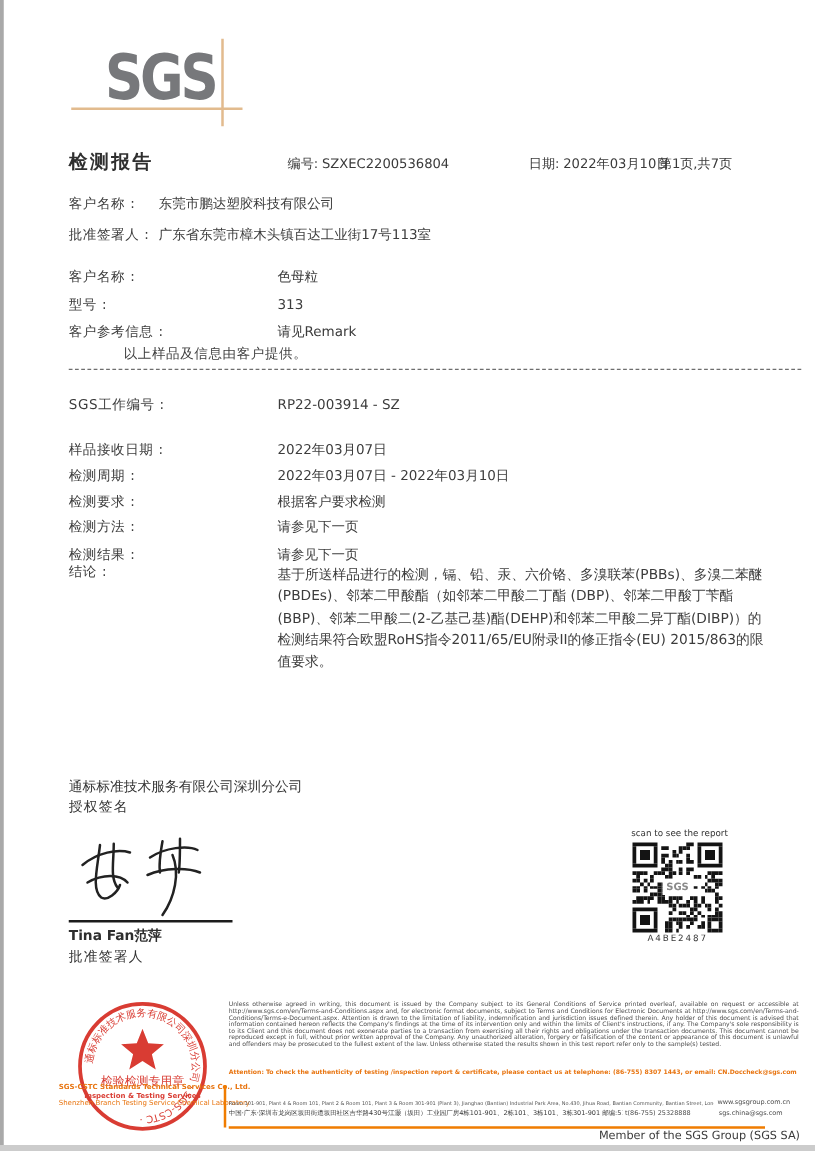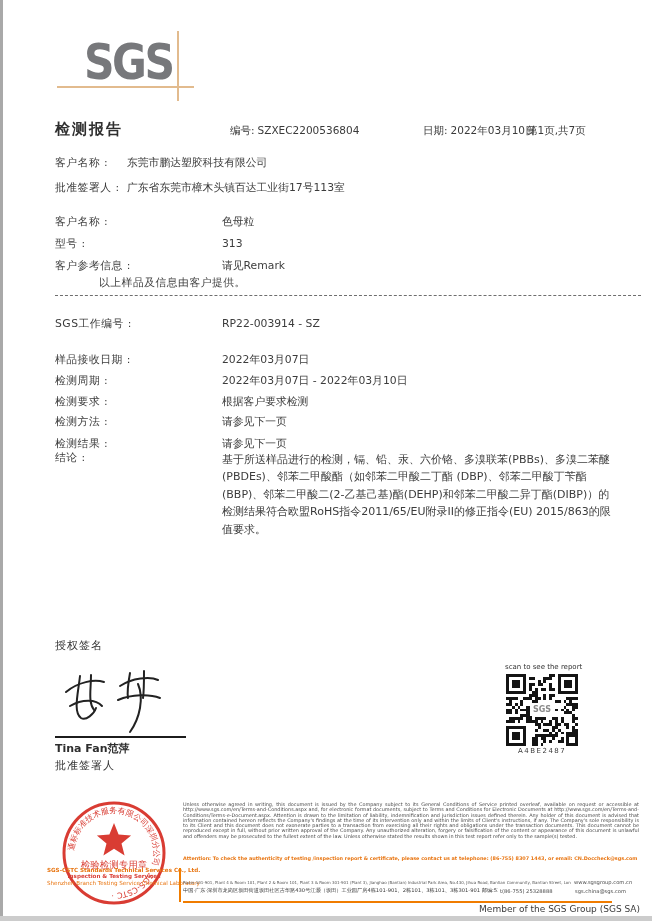--- a/index.html
+++ b/index.html
@@ -128,20 +128,21 @@
   </div>
   <div class="frow" style="top:437px">
     <span class="flabel">检测结果 :</span>
     <span class="fval" style="left:167px">请参见下一页</span>
   </div>
   <div class="frow" style="top:451px">
     <span class="flabel">结论 :</span>
     <span class="fval para" style="left:167px">基于所送样品进行的检测，镉、铅、汞、六价铬、多溴联苯(PBBs)、多溴二苯醚(PBDEs)、邻苯二甲酸酯（如邻苯二甲酸二丁酯 (DBP)、邻苯二甲酸丁苄酯(BBP)、邻苯二甲酸二(2-乙基己基)酯(DEHP)和邻苯二甲酸二异丁酯(DIBP)）的检测结果符合欧盟RoHS指令2011/65/EU附录II的修正指令(EU) 2015/863的限值要求。</span>
   </div>
 
+  <div class="abs sig-company">通标标准技术服务有限公司深圳分公司</div>
   <div class="abs sig-auth">授权签名</div>
   <svg class="abs sig-svg" width="130" height="70" viewBox="0 0 130 70">
     <g fill="none" stroke="#222" stroke-width="2" stroke-linecap="round">
       <path d="M8,24 C20,14 36,11 46,14"></path>
       <path d="M22,8 C20,26 15,44 23,50 C28,53 36,46 38,40"></path>
       <path d="M33,7 C33,22 30,34 36,42"></path>
       <path d="M12,38 C24,31 38,31 44,38"></path>
       <path d="M62,18 C74,10 92,8 100,12"></path>
       <path d="M72,5 C70,16 69,24 70,30"></path>
       <path d="M86,3 C86,14 86,24 85,30"></path>

